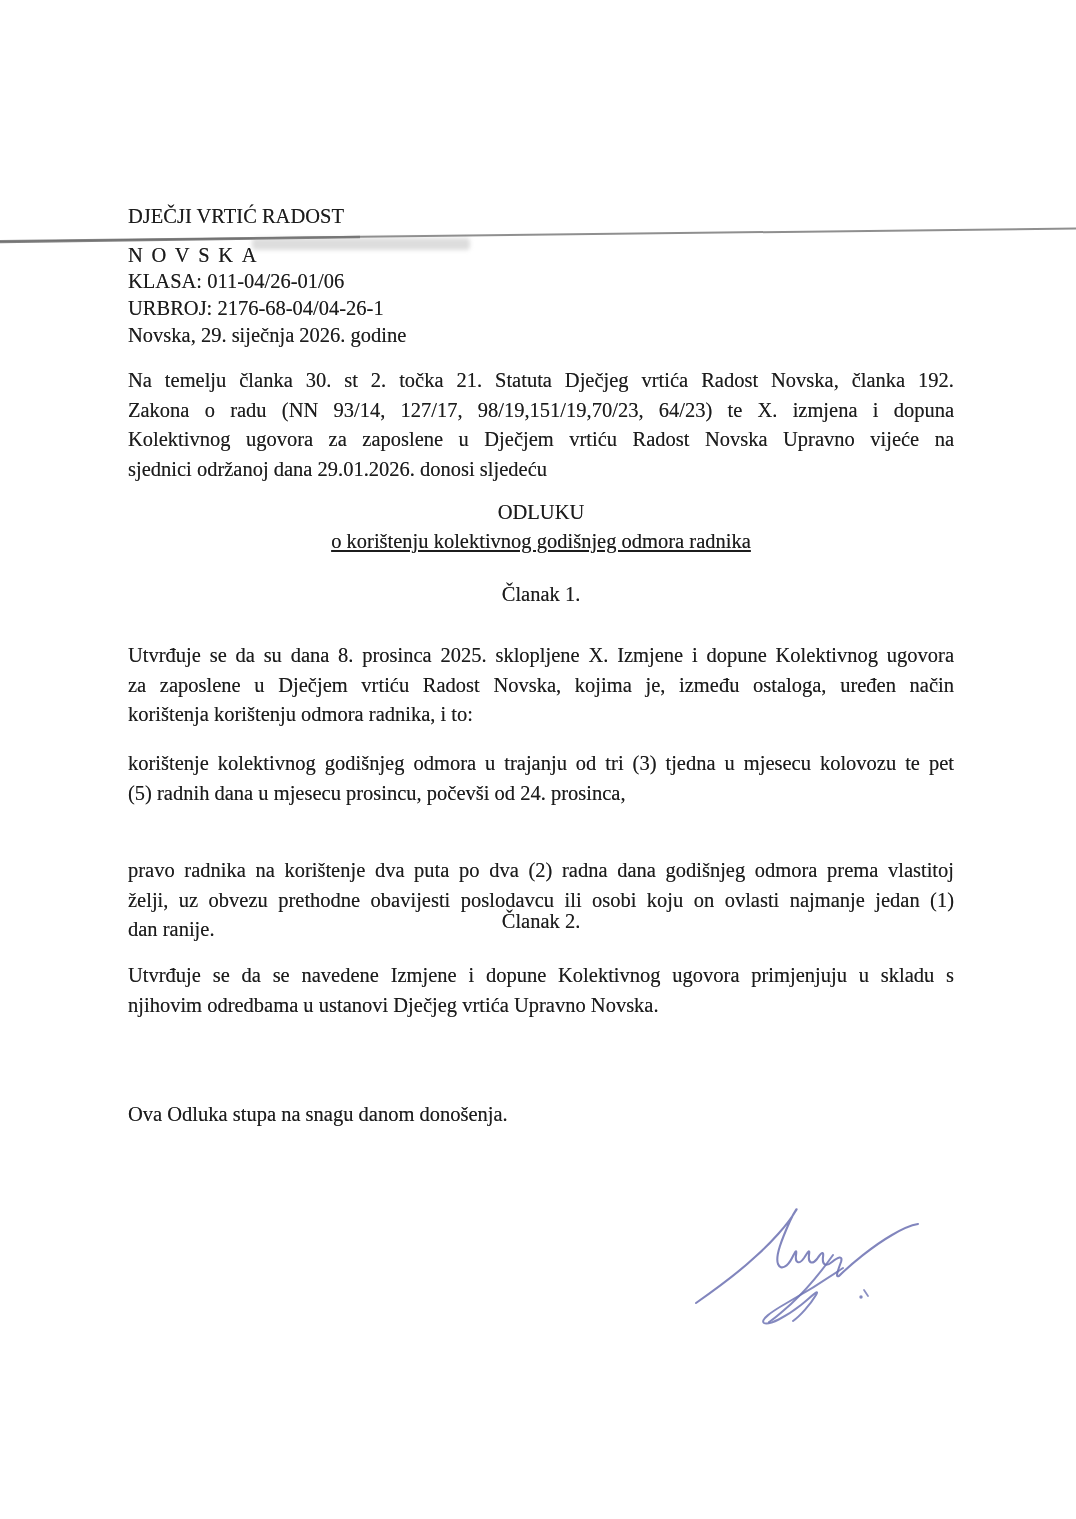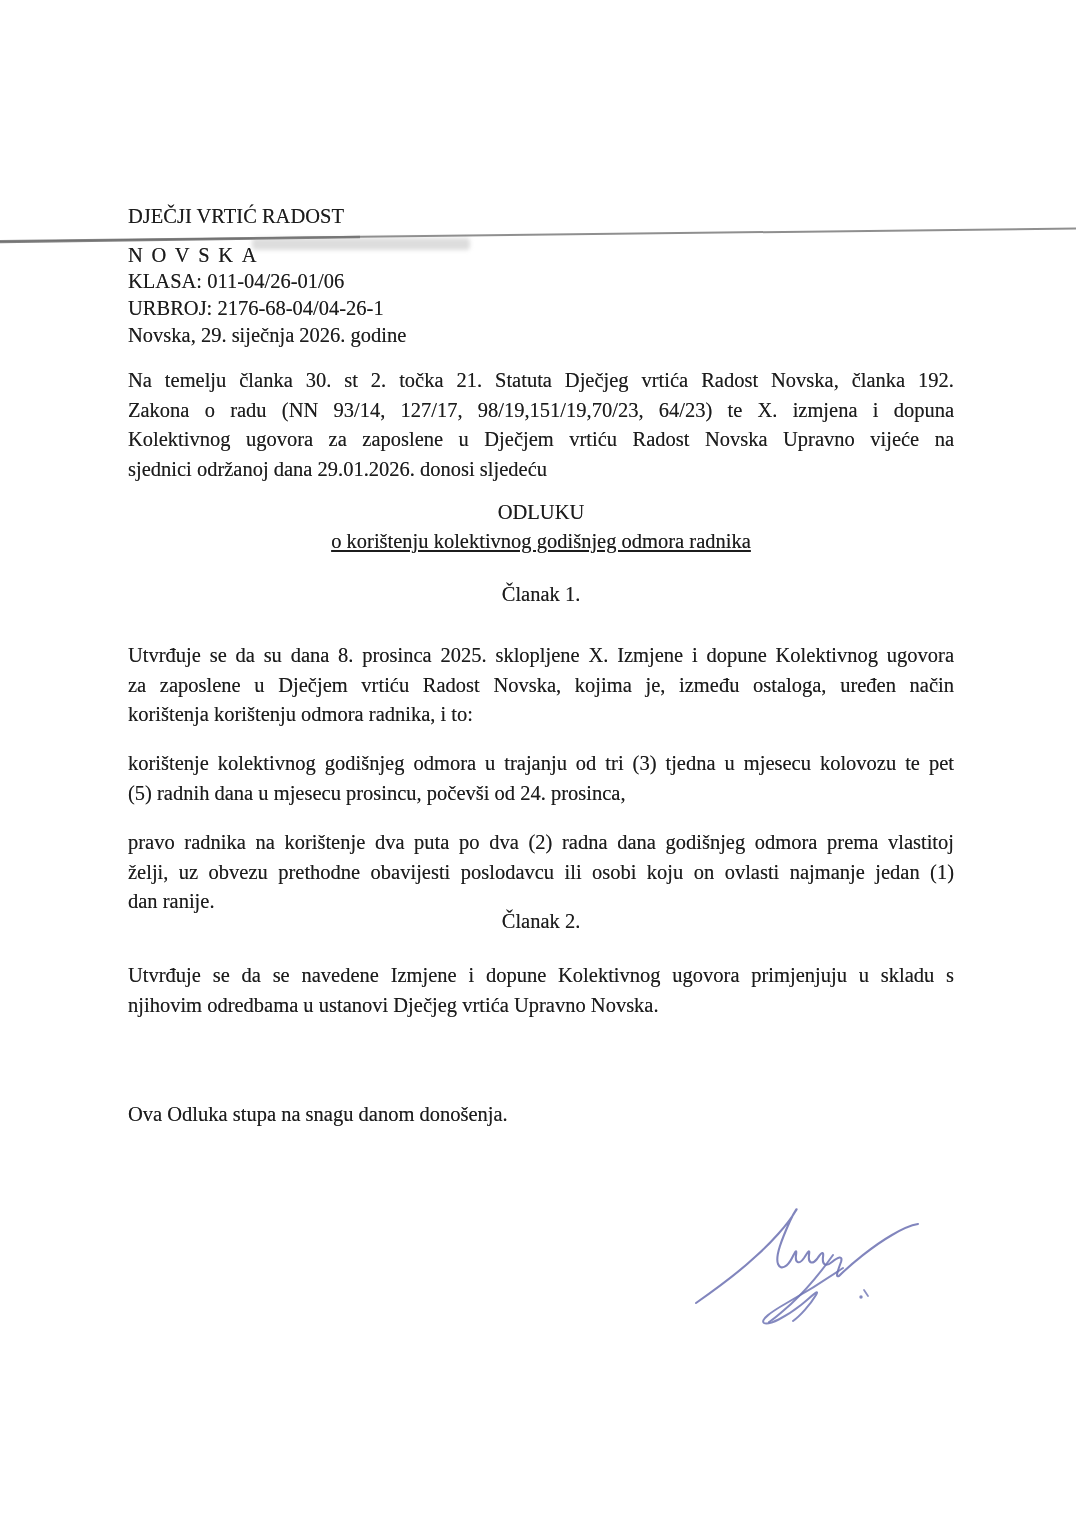--- a/index.html
+++ b/index.html
@@ -81,21 +81,21 @@
     <div class="line">Utvrđuje se da su dana 8. prosinca 2025. sklopljene X. Izmjene i dopune Kolektivnog ugovora</div>
     <div class="line">za zaposlene u Dječjem vrtiću Radost Novska, kojima je, između ostaloga, uređen način</div>
     <div class="line-last">korištenja korištenju odmora radnika, i to:</div>
   </div>
 
   <div class="abs para" style="top:749px;">
     <div class="line">korištenje kolektivnog godišnjeg odmora u trajanju od tri (3) tjedna u mjesecu kolovozu te pet</div>
     <div class="line-last">(5) radnih dana u mjesecu prosincu, počevši od 24. prosinca,</div>
   </div>
 
-  <div class="abs para" style="top:828px;">
+  <div class="abs para" style="top:856px;">
     <div class="line">pravo radnika na korištenje dva puta po dva (2) radna dana godišnjeg odmora prema vlastitoj</div>
     <div class="line">želji, uz obvezu prethodne obavijesti poslodavcu ili osobi koju on ovlasti najmanje jedan (1)</div>
     <div class="line-last">dan ranije.</div>
   </div>
 
   <div class="abs center-block txt" style="top:910px; white-space:normal;">Članak 2.</div>
 
   <div class="abs para" style="top:961px;">
     <div class="line">Utvrđuje se da se navedene Izmjene i dopune Kolektivnog ugovora primjenjuju u skladu s</div>
     <div class="line-last">njihovim odredbama u ustanovi Dječjeg vrtića Upravno Novska.</div>

